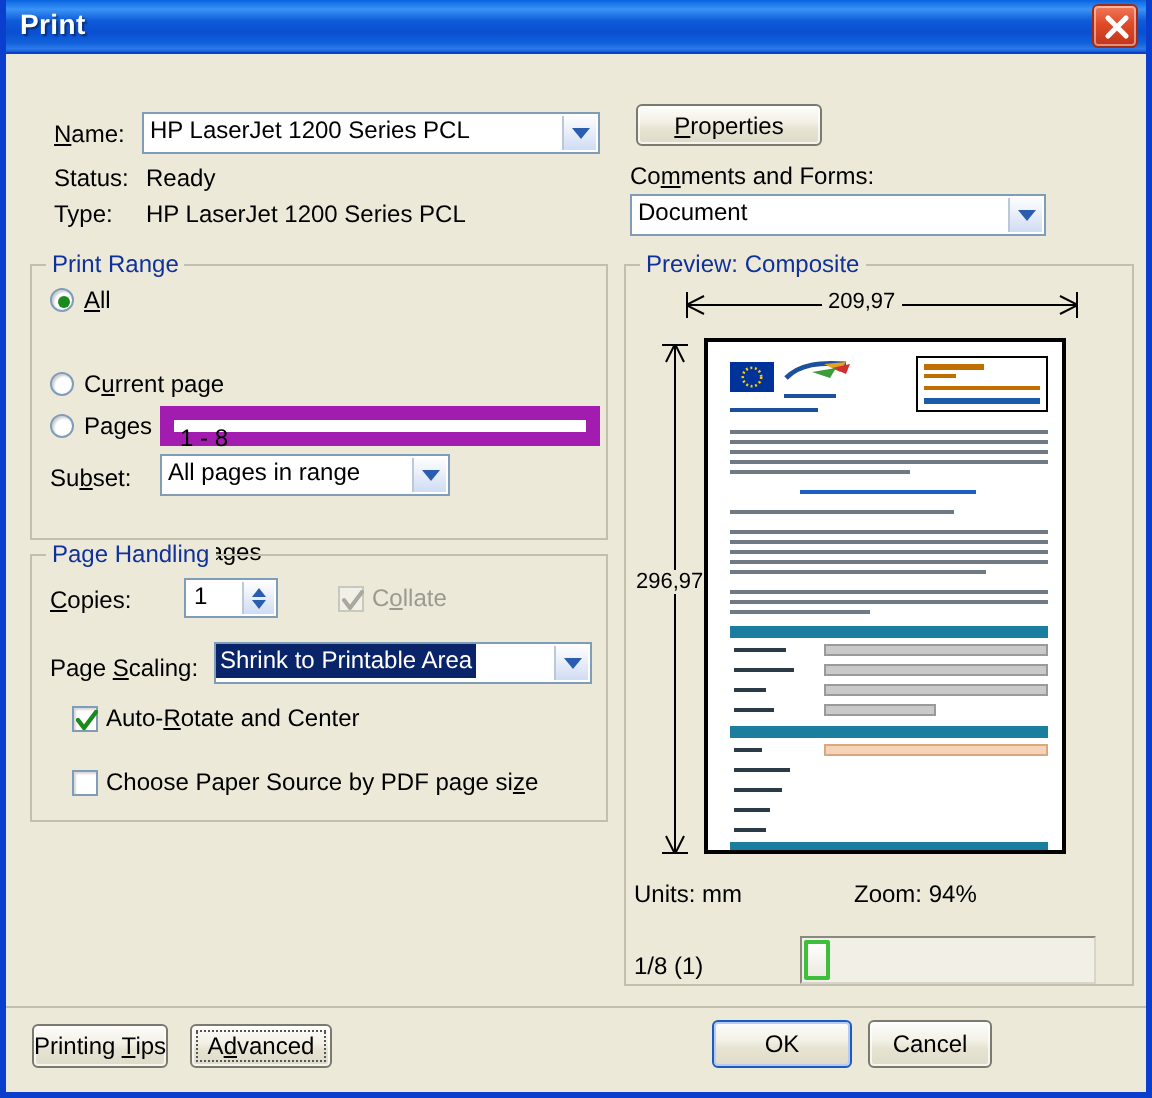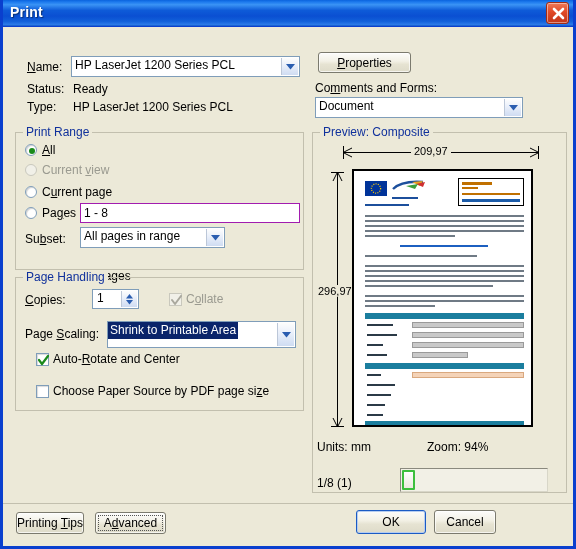--- a/index.html
+++ b/index.html
@@ -48,21 +48,21 @@
     position: absolute; top: -8px; left: 7px;
     background: #ece9d8; padding: 0 3px;
     color: #10319C; font-size: 12px; white-space: nowrap;
   }
   .lbl { position: absolute; font-size: 12px; color: #000; white-space: nowrap; }
   u { text-decoration: underline; }
 
   
   .textbox {
     position: absolute; background: #fff;
-    border: 1px solid #a21caf; font-size: 12px;
+    border: 7px solid #a21caf; font-size: 12px;
     padding: 1px 3px; line-height: 16px; color: #000;
     font-family: "Liberation Sans", sans-serif;
   }
   .combo {
     position: absolute; background: #fff;
     border: 1px solid #7F9DB9; font-size: 12px;
     line-height: 17px; color: #000; padding-left: 3px;
     cursor: pointer; overflow: hidden; white-space: nowrap;
   }
   .combo .arrowbox {
@@ -223,24 +223,20 @@
   </div>
 
   <div class="group" style="left:12px; top:132px; width:289px; height:138px;">
     <span class="legend">Print Range</span>
   </div>
 
   <div class="radio on" style="left:22px; top:143px; width:120px; height:16px;">
     <span class="dot"></span>
     <span class="rlbl"><u>A</u>ll</span>
   </div>
-  <div class="radio dis" style="left:22px; top:163px; width:140px; height:16px;">
-    <span class="dot"></span>
-    <span class="rlbl">Current <u>v</u>iew</span>
-  </div>
   <div class="radio" style="left:22px; top:185px; width:140px; height:16px;">
     <span class="dot"></span>
     <span class="rlbl">C<u>u</u>rrent page</span>
   </div>
   <div class="radio" style="left:22px; top:206px; width:60px; height:16px;">
     <span class="dot"></span>
     <span class="rlbl">Pa<u>g</u>es</span>
   </div>
   <div class="textbox" style="left:77px; top:203px; width:220px; height:20px;">
     <span>1 - 8</span>
@@ -280,21 +276,21 @@
   <div class="check on dis" style="left:166px; top:292px; width:110px; height:16px;">
     <span class="box">
       <svg width="11" height="11" viewBox="0 0 11 11">
         <path d="M1 5 L4 9 L10 1" stroke="#a9a89d" stroke-width="2" fill="none" stroke-linecap="round" stroke-linejoin="round"></path>
       </svg>
     </span>
     <span class="clbl">C<u>o</u>llate</span>
   </div>
 
   <span class="lbl" style="left:22px; top:327px;">Page <u>S</u>caling:</span>
-  <div class="combo focused" style="left:104px; top:321px; width:189px; height:27px;">
+  <div class="combo focused" style="left:104px; top:321px; width:189px; height:21px;">
     <span class="val">Shrink to Printable Area</span>
     <span class="arrowbox">
       <svg width="9" height="6" viewBox="0 0 9 6">
           <path d="M0 0 L4.5 5.5 L9 0 Z" fill="#2A5DB0"></path>
         </svg>
     </span>
   </div>
 
   <div class="check on" style="left:33px; top:352px; width:200px; height:16px;">
     <span class="box">

